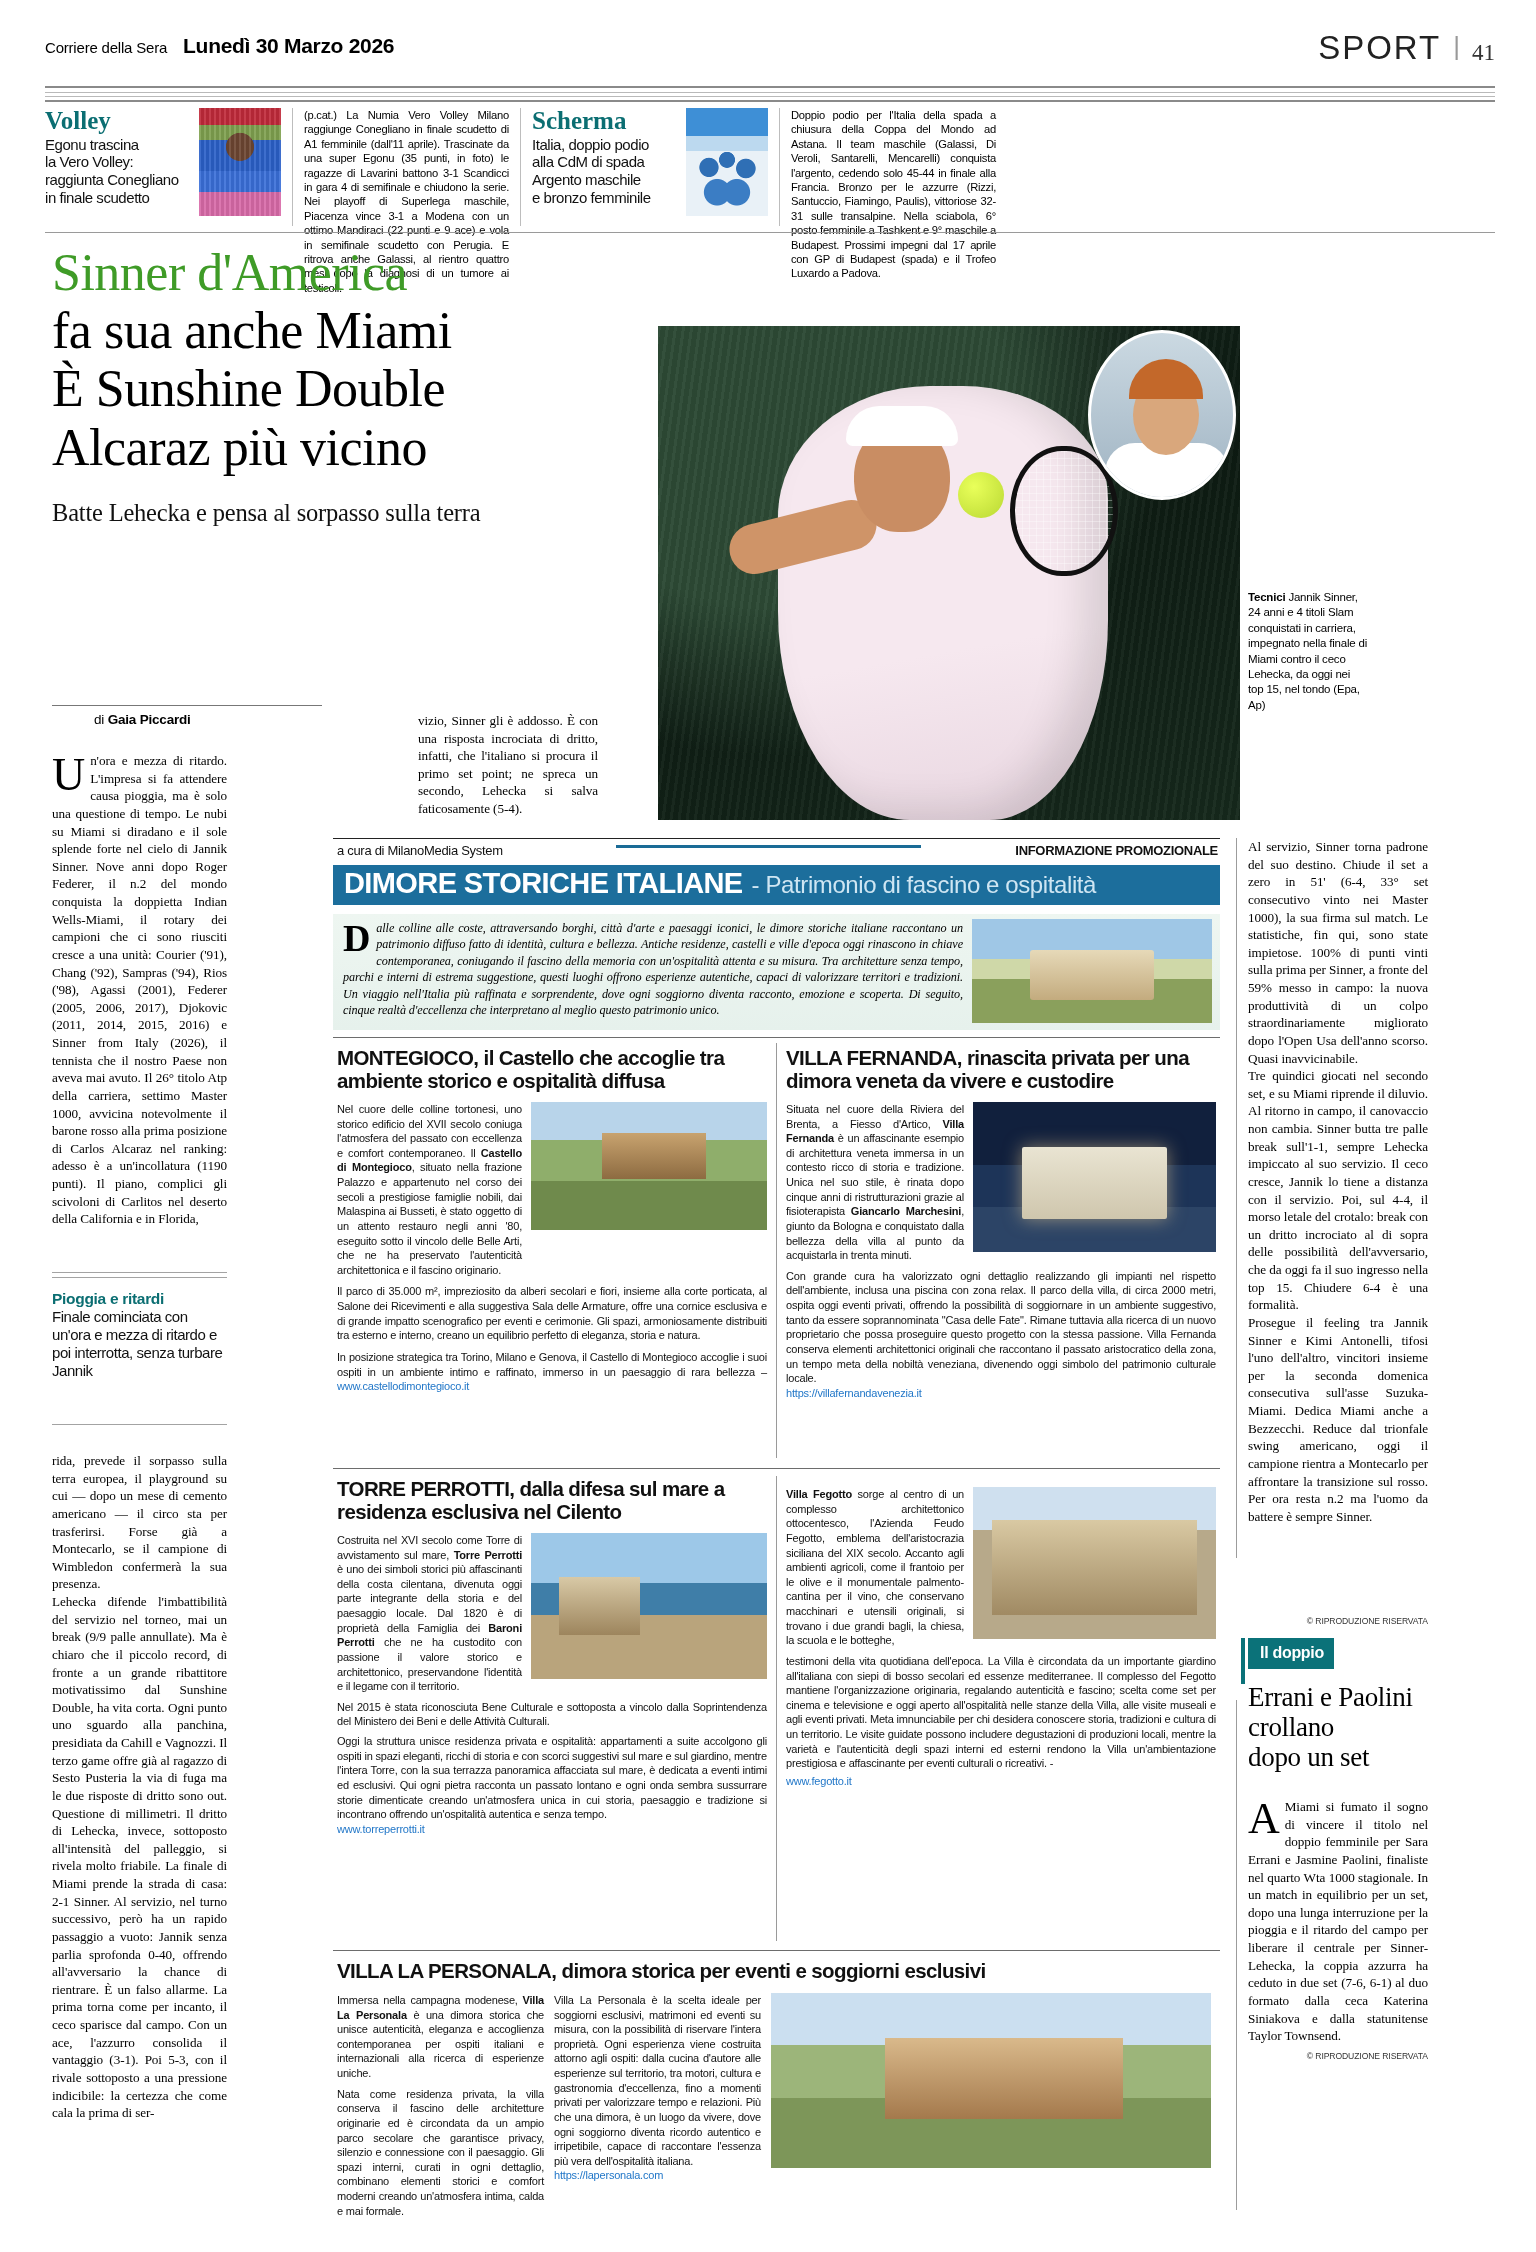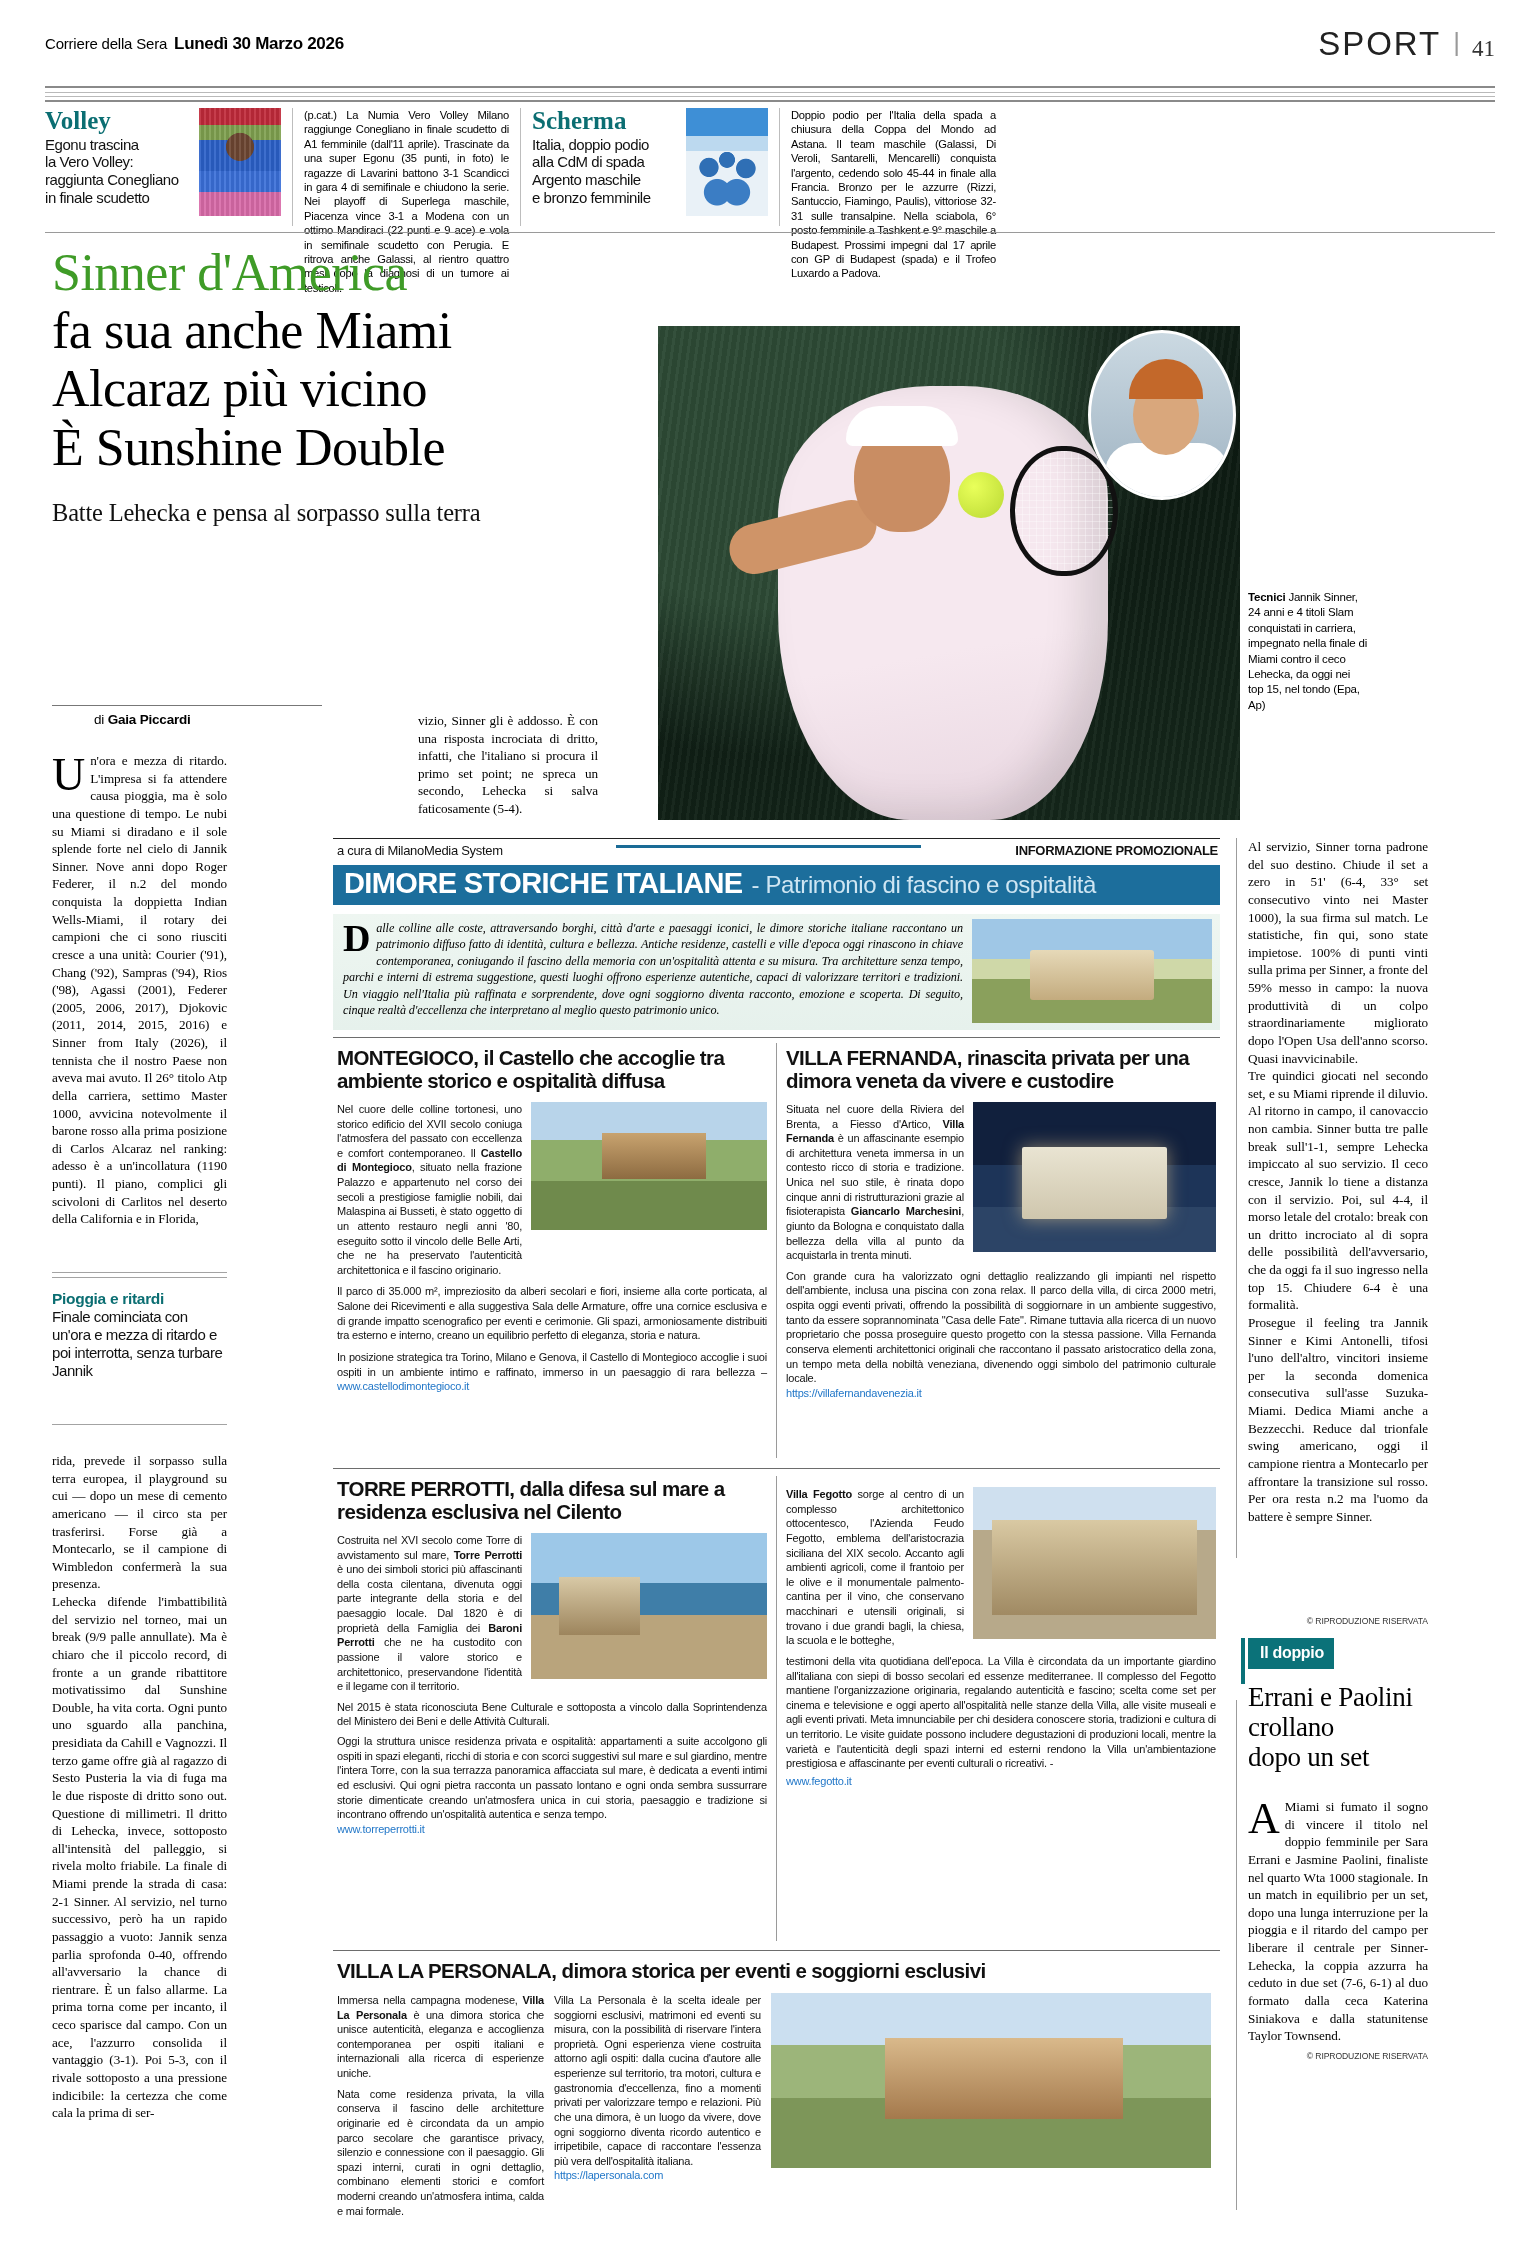--- a/index.html
+++ b/index.html
@@ -10,21 +10,21 @@
     font-family:"Liberation Sans", sans-serif;
     color:#000;
     position:relative;
     overflow:hidden;
   }
   .page { position:relative; width:1536px; height:2252px; padding:0; }
 
   
   .masthead { position:absolute; left:45px; top:34px; width:1450px; display:flex; align-items:baseline; }
   .mh-paper { font-size:15px; letter-spacing:-.2px; }
-  .mh-date { font-size:17px; font-weight:bold; margin-left:7px; letter-spacing:-.3px; }
+  .mh-date { font-size:21px; font-weight:bold; margin-left:16px; letter-spacing:-.3px; }
   .mh-right { position:absolute; right:0; bottom:-6px; display:flex; align-items:flex-end; }
   .mh-sport { font-size:33px; letter-spacing:2px; font-weight:300; color:#222; line-height:1; }
   .mh-sep { margin:0 12px 2px; font-size:26px; color:#999; font-weight:200;}
   .mh-pg { font-family:"Liberation Serif", serif; font-size:23px; color:#333; line-height:1; }
 
   
   .rule-top { position:absolute; left:45px; width:1450px; background:#b9b9b9; }
   .r1 { top:86px; height:2px; background:#8a8a8a; }
   .r2 { top:92px; height:1px; }
   .r3 { top:96px; height:1px; }
@@ -237,22 +237,22 @@
     <div style="width:205px">
       <div class="brief">Doppio podio per l'Italia della spada a chiusura della Coppa del Mondo ad Astana. Il team maschile (Galassi, Di Veroli, Santarelli, Mencarelli) conquista l'argento, cedendo solo 45-44 in finale alla Francia. Bronzo per le azzurre (Rizzi, Santuccio, Fiamingo, Paulis), vittoriose 32-31 sulle transalpine. Nella sciabola, 6° posto femminile a Tashkent e 9° maschile a Budapest. Prossimi impegni dal 17 aprile con GP di Budapest (spada) e il Trofeo Luxardo a Padova.</div>
     </div>
   </div>
 
   <div class="rule-strip"></div>
 
   <div class="head-wrap">
     <div class="h-green">Sinner d'America</div>
     <div class="h-black">fa sua anche Miami</div>
+    <div class="h-black">È Sunshine Double</div>
     <div class="h-black">Alcaraz più vicino</div>
-    <div class="h-black">È Sunshine Double</div>
     <div class="h-sub">Batte Lehecka e pensa al sorpasso sulla terra</div>
   </div>
 
   <div class="byline-rule"></div>
   <div class="byline">
     <span>di </span><b>Gaia Piccardi</b>
   </div>
 
   <div class="hero">
     <div class="hero-bg"></div>

